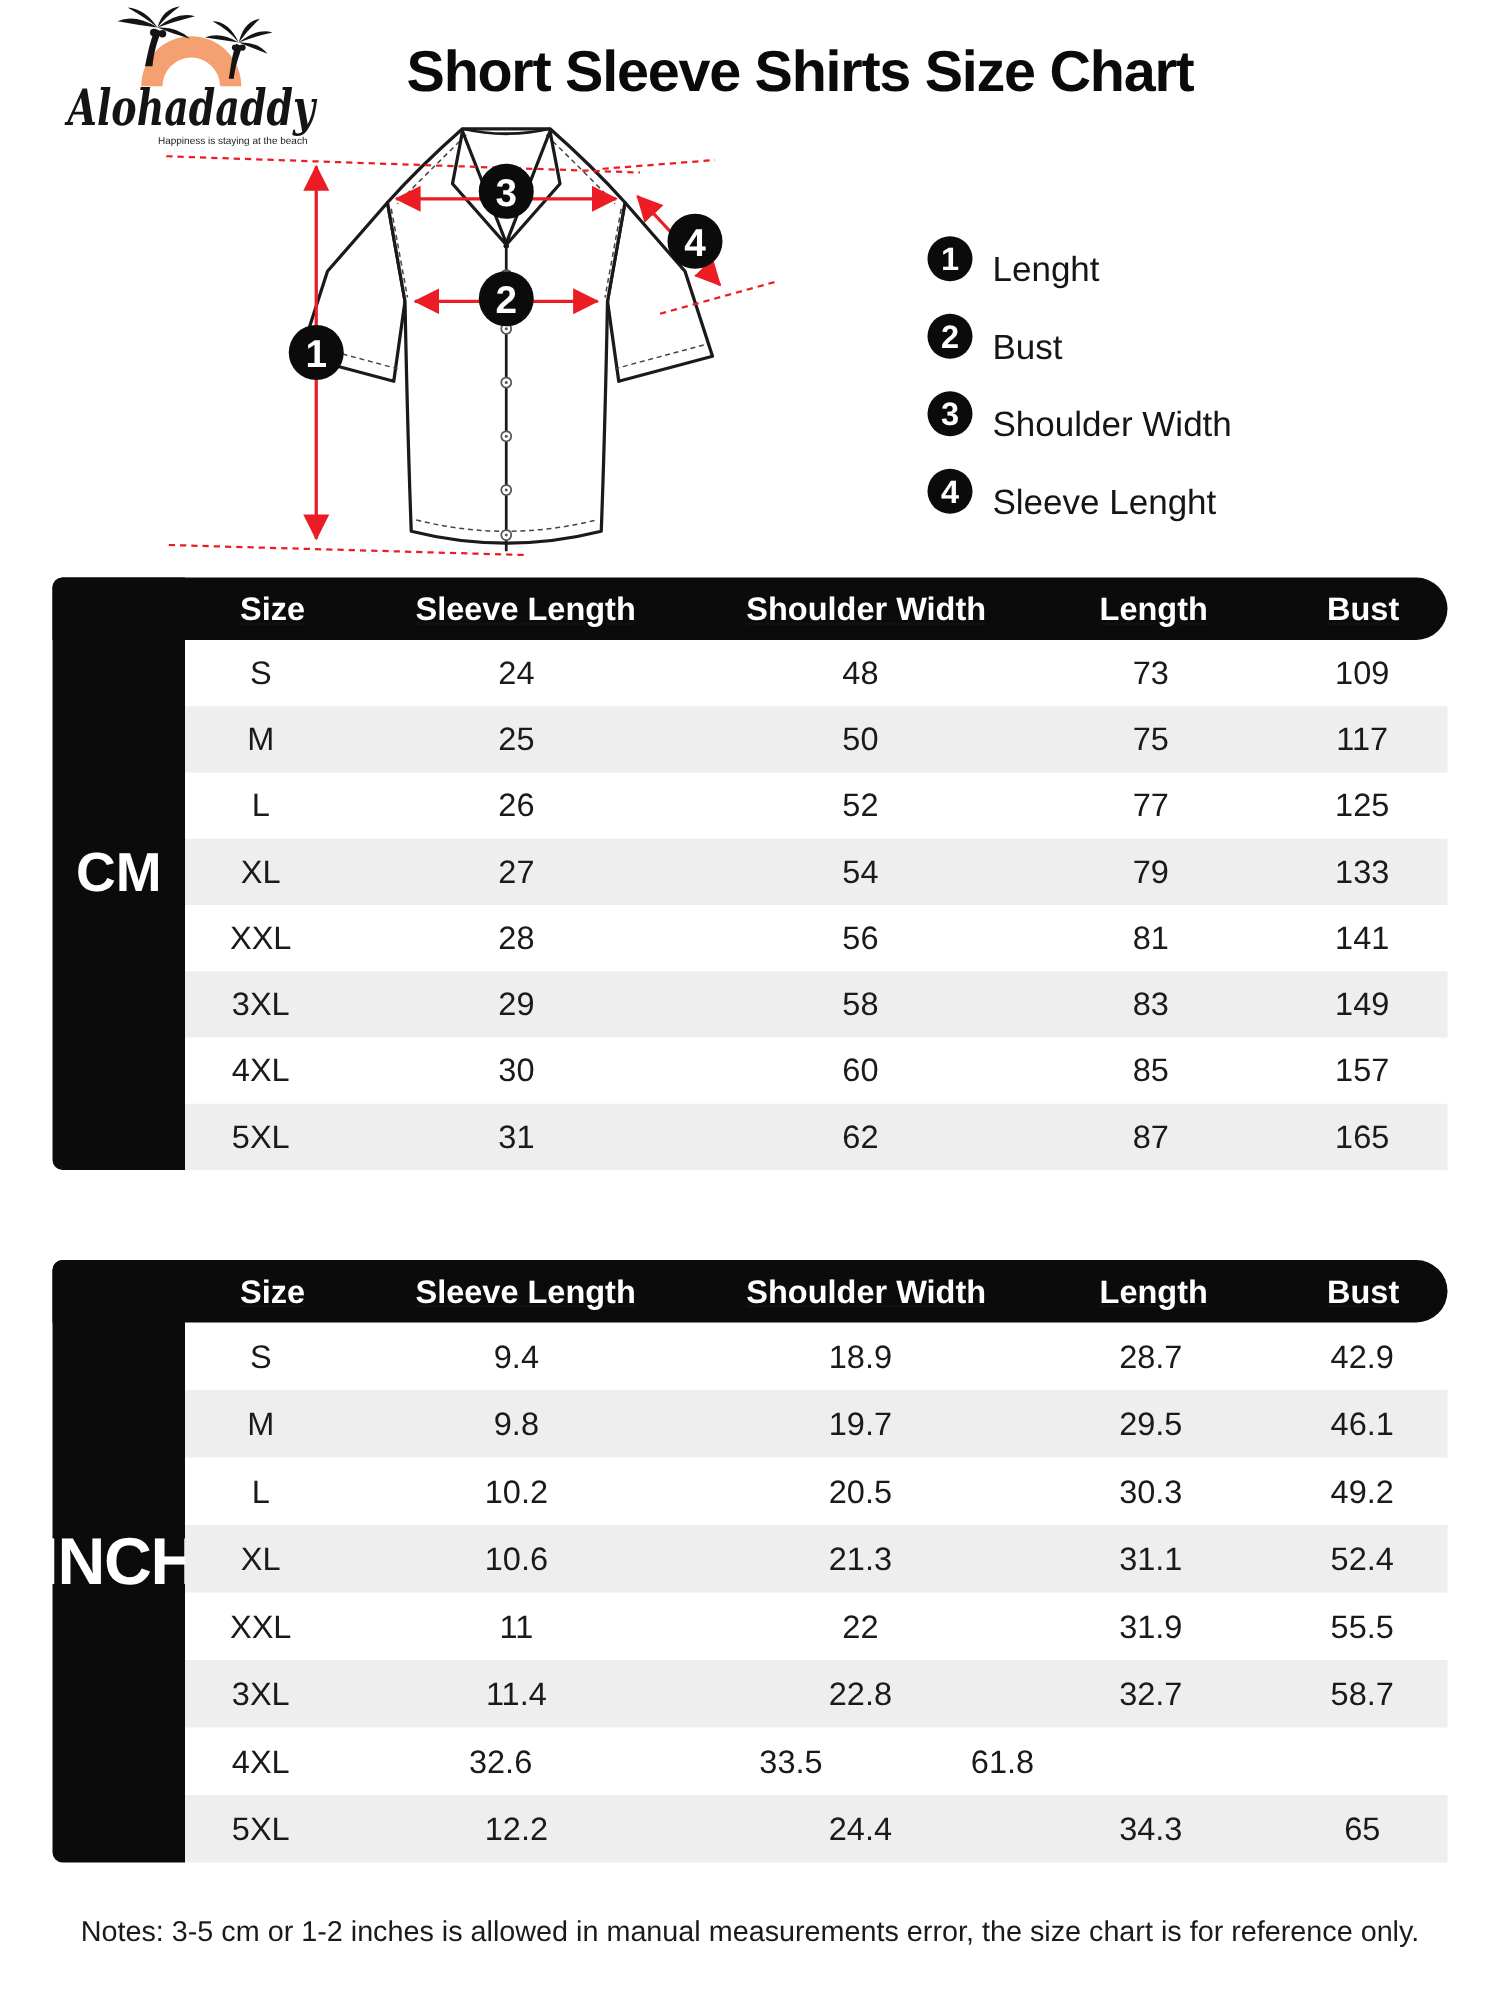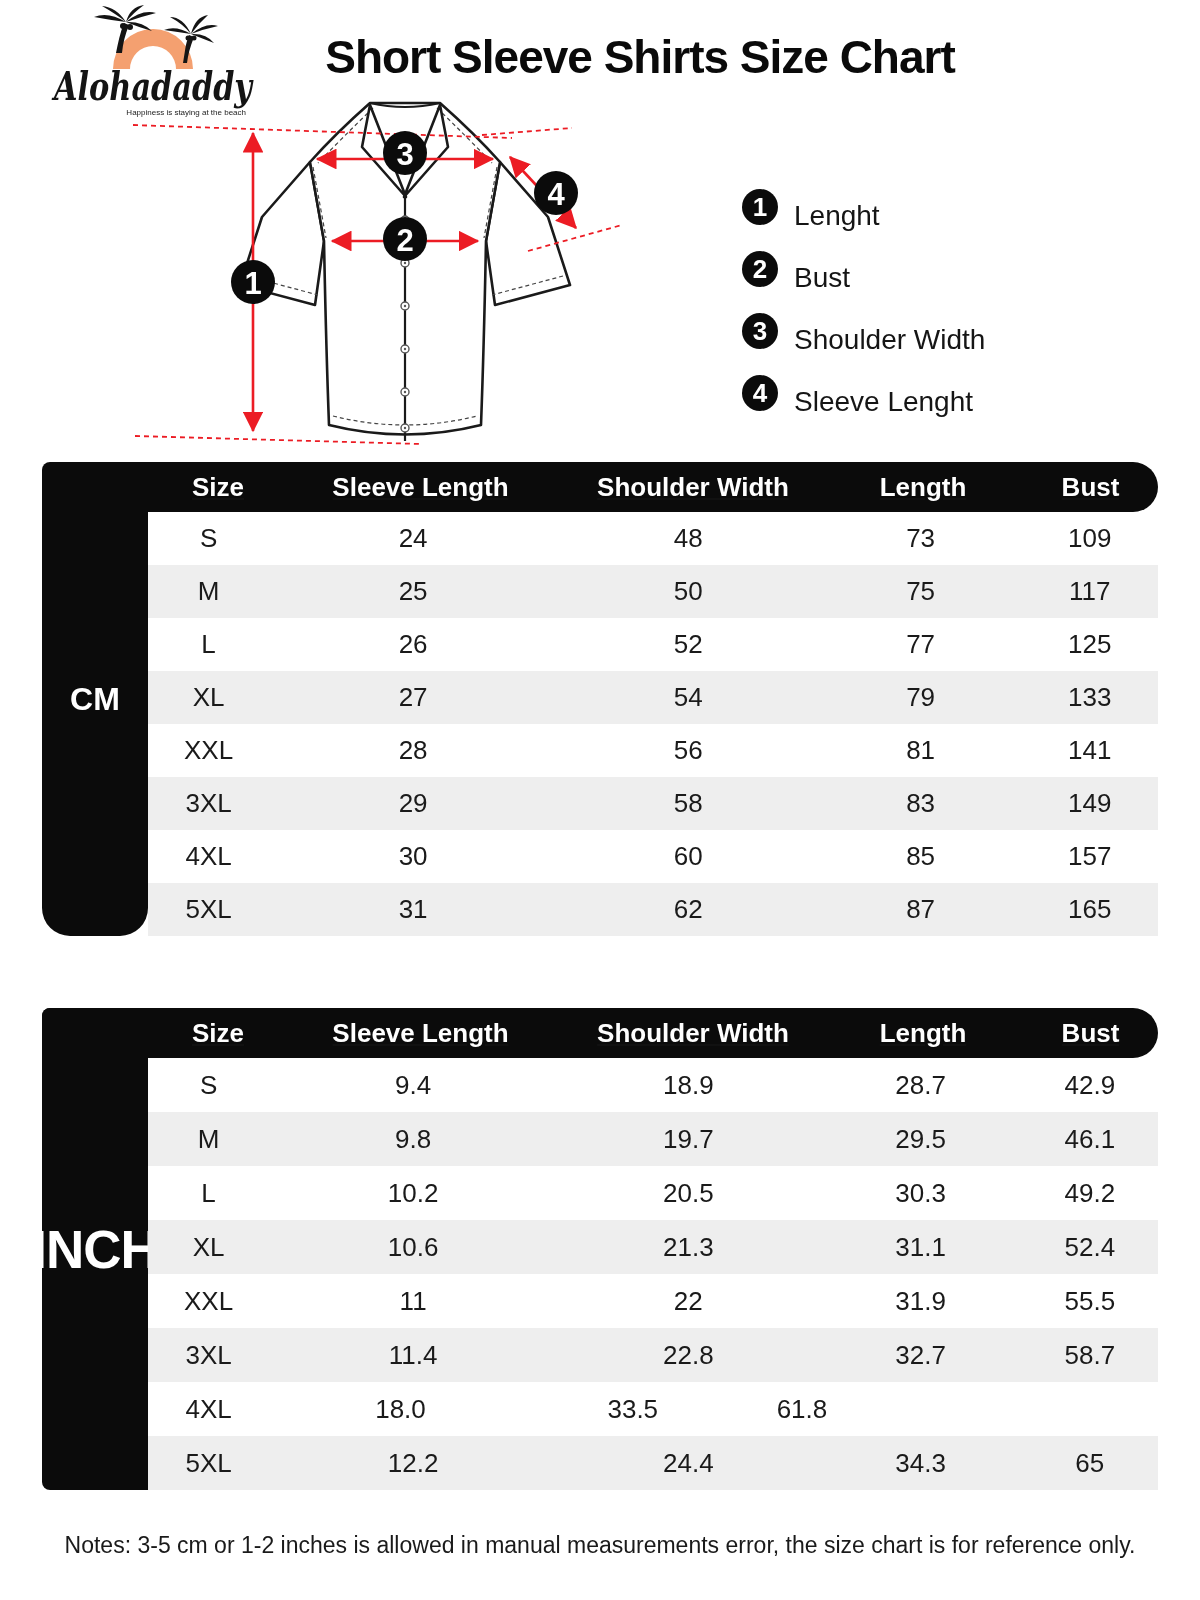--- a/index.html
+++ b/index.html
@@ -29,21 +29,21 @@
   .legend-item { display:flex; align-items:center; height:62px; }
   .cbadge { width:36px; height:36px; border-radius:50%; background:var(--table-black); color:#fff;
             font-weight:bold; font-size:26px; display:flex; align-items:center; justify-content:center; flex:0 0 36px; }
   .legend-label { margin-left:16px; font-size:28px; color:#151515;margin-top:18px; }
 
   
   .size-table { position:absolute; left:42px; width:1116px; }
   .unit-rail { position:absolute; left:0; top:0; bottom:0; width:106px; background:var(--table-black);
                border-radius:8px 0 0 8px; display:flex; align-items:center; justify-content:center;
                color:#fff; font-weight:bold; }
-  .size-table.cm .unit-rail { font-size:32px;border-radius:28px; }
+  .size-table.cm .unit-rail { font-size:44px; }
   .size-table.inch .unit-rail { font-size:53px; letter-spacing:-1px; }
   .header-bar { position:absolute; left:0; right:0; top:0; height:50px; background:var(--table-black);
                 border-radius:8px 25px 25px 0; display:flex; align-items:center; padding-left:116px;text-decoration:underline; }
   .hcell { color:#fff; font-weight:bold; font-size:26px; text-align:center; }
   .rows { position:absolute; left:106px; top:50px; width:1010px; }
   .trow { display:flex; align-items:center; }
   .rows-cm .trow { height:53px; }
   .rows-inch .trow { height:54px; }
   .trow:nth-child(even) { background:var(--row-stripe); }
   .tcell { font-size:26px; color:#1a1a1a; text-align:center; }
@@ -309,21 +309,21 @@
         </div>
         <div class="trow">
           <div class="tcell c0">3XL</div>
           <div class="tcell c1">11.4</div>
           <div class="tcell c2">22.8</div>
           <div class="tcell c3">32.7</div>
           <div class="tcell c4">58.7</div>
         </div>
         <div class="trow">
           <div class="tcell c0">4XL</div>
-          <div class="tcell c2">18.0</div>
+          <div class="tcell c2">32.6</div>
           <div class="tcell c3">33.5</div>
           <div class="tcell c4">61.8</div>
         </div>
         <div class="trow">
           <div class="tcell c0">5XL</div>
           <div class="tcell c1">12.2</div>
           <div class="tcell c2">24.4</div>
           <div class="tcell c3">34.3</div>
           <div class="tcell c4">65</div>
         </div>

